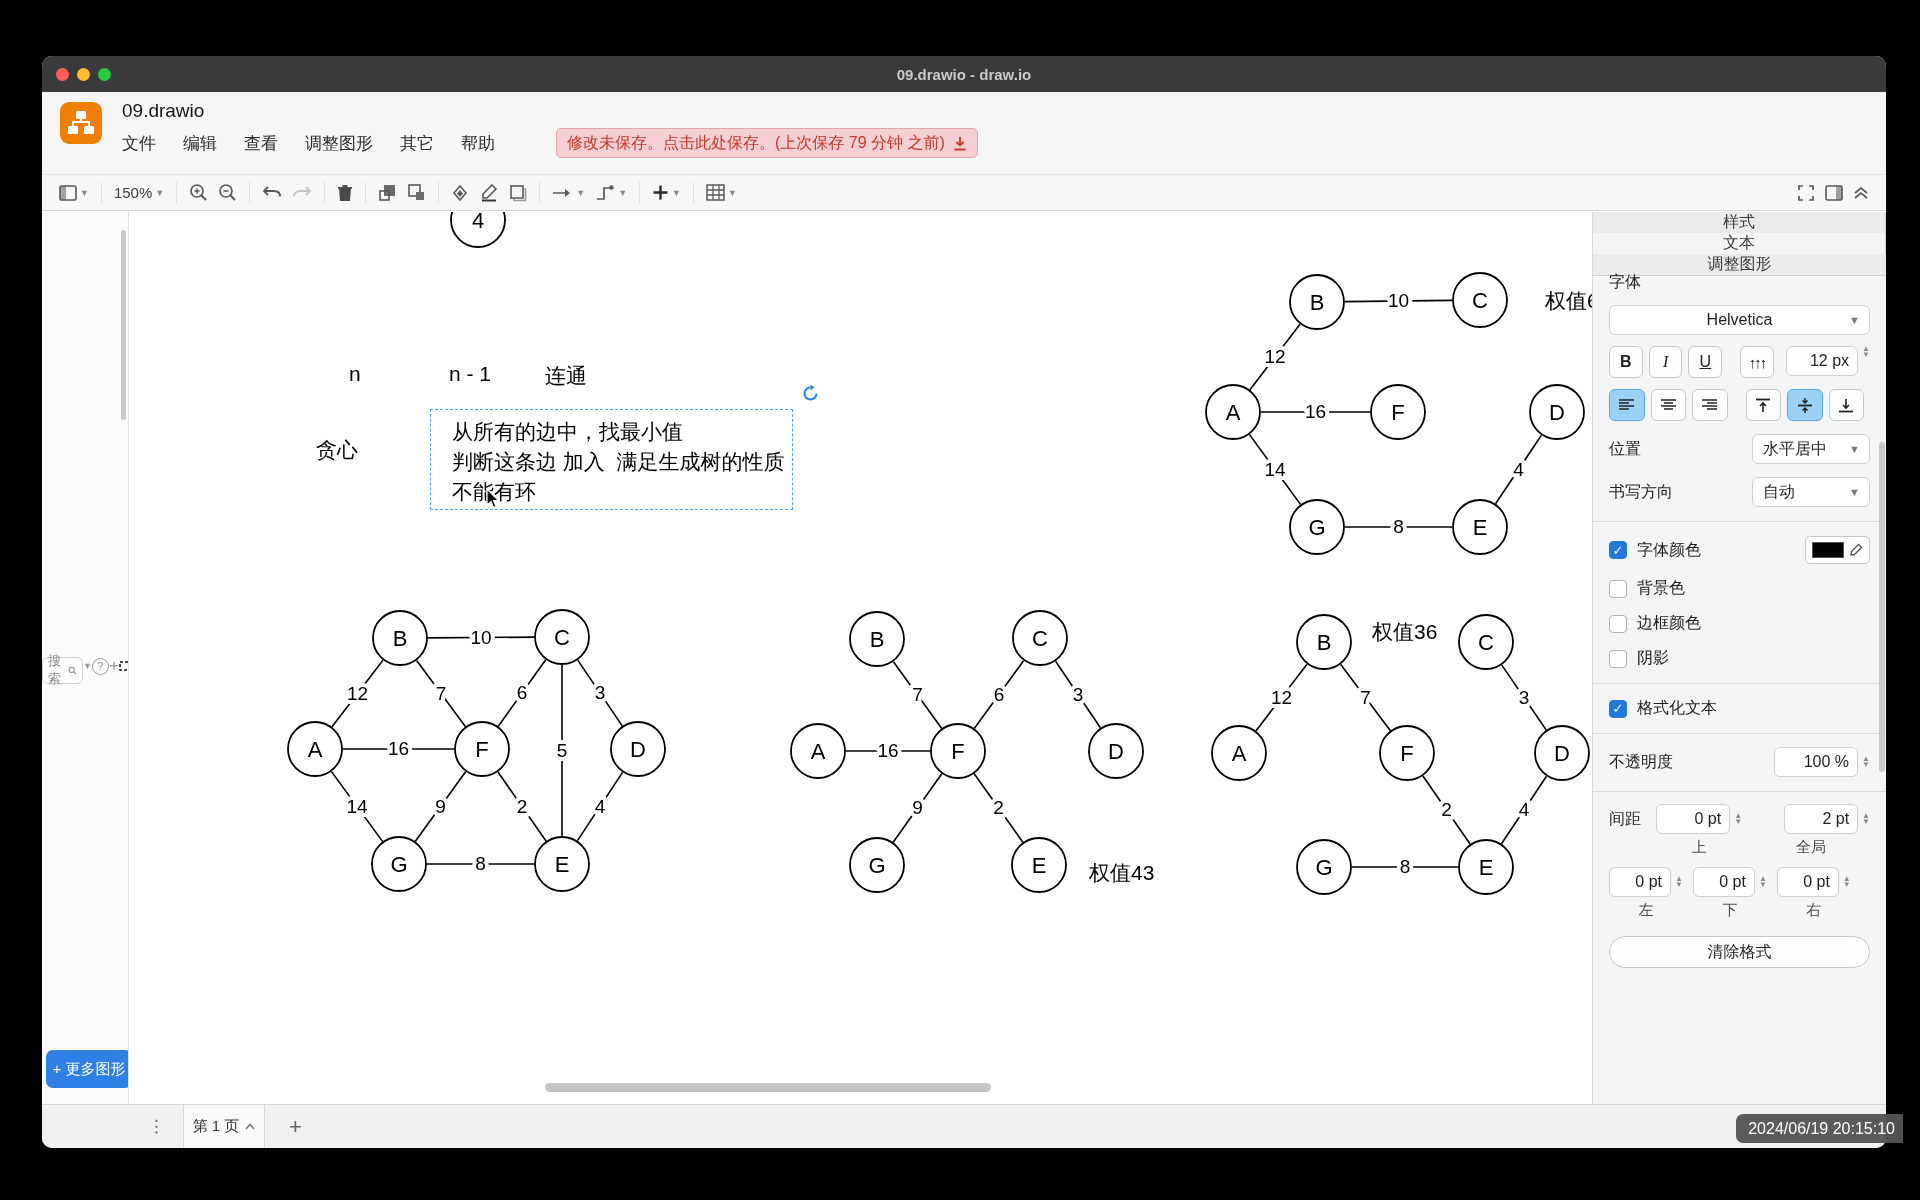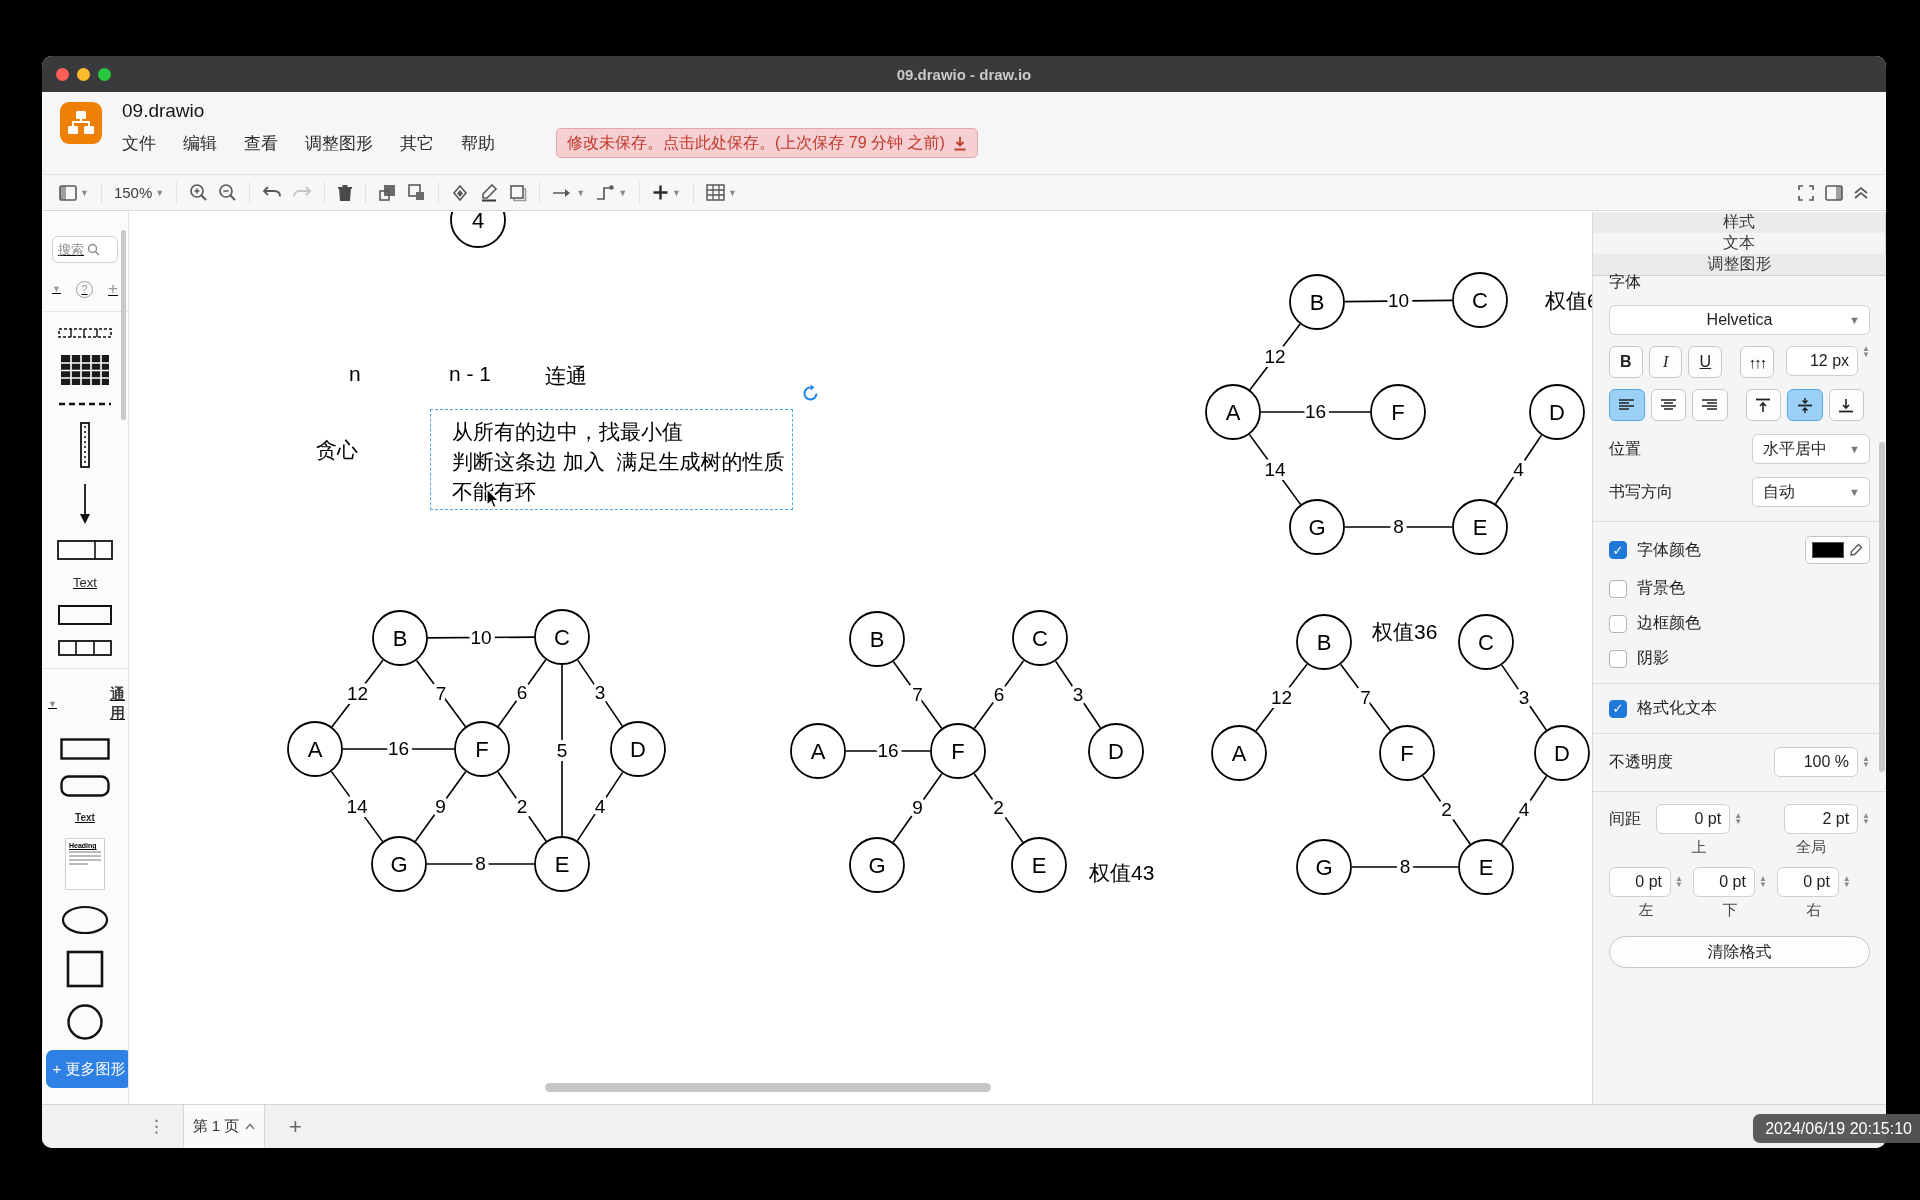--- a/index.html
+++ b/index.html
@@ -33,21 +33,21 @@
   .tb .caret{ font-size:9px; color:#8a8a8a; margin-left:3px; }
   .tb.disabled{ color:#c3c4c5; }
   .zoom-label{ font-size:15px; color:#3c3c3c; }
   .sep { width:1px; height:22px; background:#e2e2e3; margin:0 7px; }
   .tb-right { margin-left:auto; display:flex; align-items:center; }
 
   
   .main { position:absolute; top:156px; bottom:44px; left:0; right:0; display:flex; }
 
   
-  .sidebar { width:87px; background:#fbfbfc; border-right:1px solid #e2e2e3; position:relative; display:flex; flex-direction:column; align-items:center; overflow:hidden;text-decoration:underline; }
+  .sidebar { width:87px; background:#fbfbfc; border-right:1px solid #e2e2e3; position:relative; display:flex; flex-direction:row; align-items:center; overflow:hidden; }
   .search-box { margin-top:24px; width:66px; height:27px; background:#fff; border:1px solid #d2d2d4; border-radius:6px; display:flex; align-items:center; padding:0 5px; }
   .search-box span{ font-size:13px; color:#8a8a8a; }
   .search-box svg{ margin-left:3px; }
   .side-controls { margin-top:16px; width:66px; display:flex; align-items:center; justify-content:space-between; color:#9a9a9a; }
   .side-controls .qm { width:17px; height:17px; border:1.4px solid #9a9a9a; border-radius:50%; font-size:11px; display:flex; align-items:center; justify-content:center; }
   .side-controls .plus { font-size:17px; }
   .side-divider { width:87px; height:1px; background:#e7e7e8; margin-top:12px; }
   .shape { margin-top:15px; display:flex; align-items:center; justify-content:center; }
   .shape-label { font-size:13px; color:#2c2c2c; }
   .section-row { width:74px; display:flex; align-items:center; margin-top:16px; color:#3a3a3a; }
@@ -104,21 +104,21 @@
   .spc-cell .lab { font-size:15px; color:#4a4a4a; margin-top:4px; }
   .clear-btn { margin-top:16px; height:32px; background:#fdfdfe; border:1px solid #c7c7c8; border-radius:16px; display:flex; align-items:center; justify-content:center; font-size:16px; }
   .panel-scroll { position:absolute; right:1px; top:230px; width:6px; height:330px; background:#c9c9cb; border-radius:3px; }
 
   
   .footer { position:absolute; left:0; right:0; bottom:0; height:44px; background:#f1f1f2; border-top:1px solid #d6d6d7; display:flex; align-items:stretch; }
   .footer .dots { margin-left:106px; align-self:center; color:#666; font-size:17px; letter-spacing:0; }
   .page-tab { margin-left:18px; width:82px; background:#fafafa; border-left:1px solid #d6d6d7; border-right:1px solid #d6d6d7; display:flex; align-items:center; justify-content:center; font-size:15px; color:#333; gap:6px; }
   .add-page { align-self:center; margin-left:24px; font-size:22px; color:#666; }
 
-  .timestamp { position:absolute; right:0; top:1114px; height:29px; background:rgba(84,84,86,.96); color:#fff; font-size:16px; display:flex; align-items:center; padding:0 8px 0 12px; border-radius:7px 0 0 7px; z-index:50; }
+  .timestamp { position:absolute; right:17px; top:1114px; height:29px; background:rgba(84,84,86,.96); color:#fff; font-size:16px; display:flex; align-items:center; padding:0 8px 0 12px; border-radius:7px 0 0 7px; z-index:50; }
 </style>
 </head>
 <body>
 
 <div class="stage">
   <div class="window">
 
     <div class="titlebar">
       <div class="lights">
         <div class="light red"></div>

